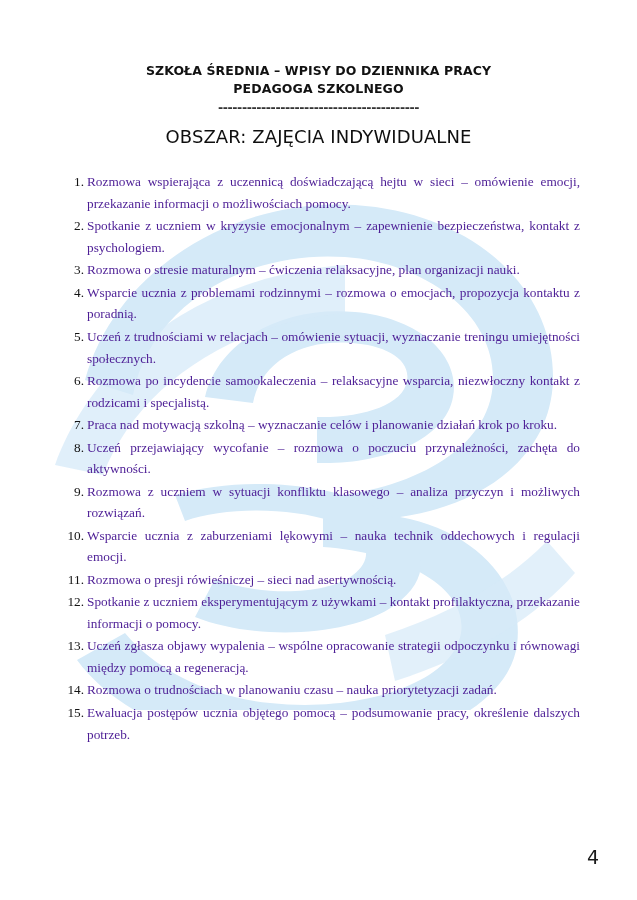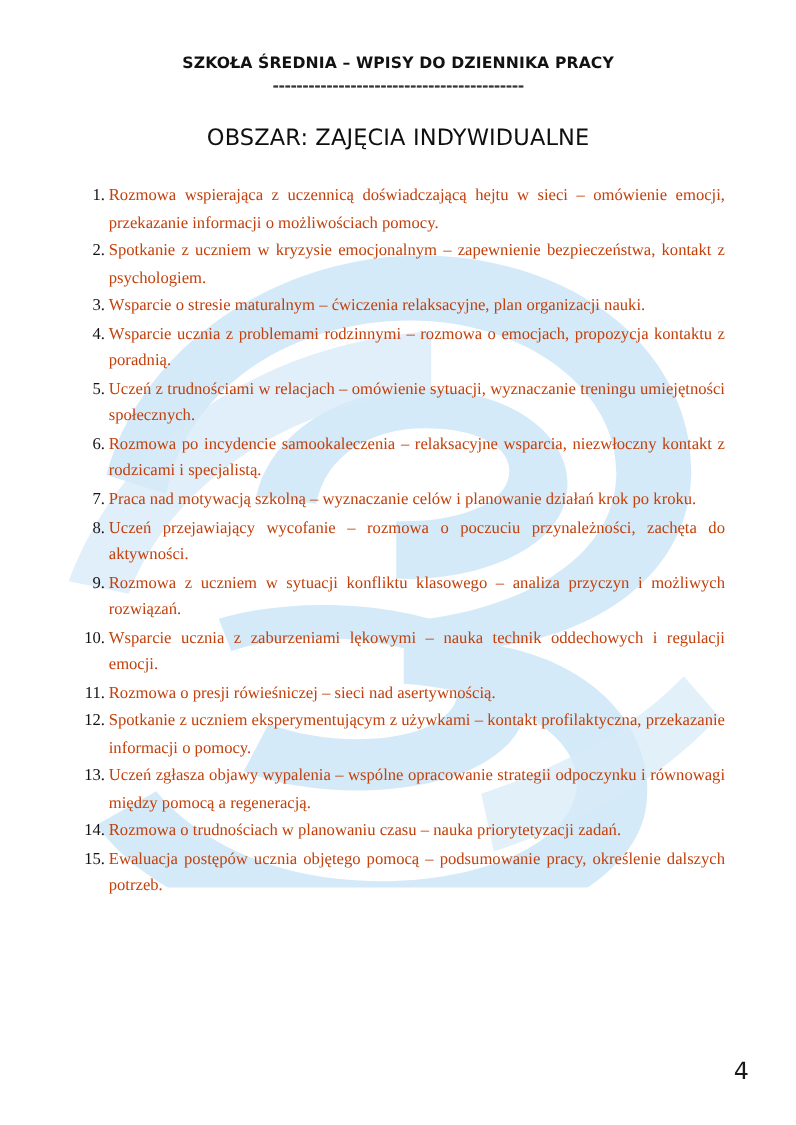--- a/index.html
+++ b/index.html
@@ -25,21 +25,21 @@
     height: 545px;
     z-index: 0;
     pointer-events: none;
   }
   #watermark svg { display: block; width: 100%; height: 100%; }
 
   
   .page {
     position: relative;
     z-index: 2;
-    padding: 41px 57px 0 57px;
+    padding: 62px 57px 0 57px;
     box-sizing: border-box;
     height: 705px;
   }
 
   .doc-header {
     text-align: center;
     font-family: "DejaVu Sans", "Liberation Sans", sans-serif;
     font-weight: bold;
     font-size: 12.5px;
     letter-spacing: 0.1px;
@@ -59,42 +59,42 @@
     white-space: nowrap;
     overflow: hidden;
   }
 
   .section-title {
     text-align: center;
     font-family: "DejaVu Sans", "Liberation Sans", sans-serif;
     font-size: 18px;
     font-weight: 400;
     color: #0f0f0f;
-    margin-top: 24px;
+    margin-top: 11px;
     letter-spacing: 0.1px;
   }
 
   
   ol.entries {
     margin: 24px 0 0 0;
     padding: 0 0 0 0;
     list-style: none;
     counter-reset: entry;
   }
   ol.entries > li {
     counter-increment: entry;
     position: relative;
     padding-left: 30px;
     font-size: 13.3px;
     line-height: 1.62;
     text-align: justify;
     text-justify: inter-word;
     hyphens: none;
     margin-bottom: 1px;
-    color: #c2410c;
+    color: #4c1d95;
   }
   ol.entries > li::before {
     content: counter(entry) ".";
     position: absolute;
     left: 0;
     top: 0;
     width: 27px;
     text-align: right;
     font-size: 13.3px;
     line-height: 1.62;
@@ -169,30 +169,31 @@
                C 474 460, 404 496, 340 516
                Z" opacity="0.7"></path>
     </g>
   </svg>
 </div>
 
 <div class="page">
 
   <div class="doc-header">
     <span class="hline">SZKOŁA ŚREDNIA – WPISY DO DZIENNIKA PRACY</span>
+    <span class="hline">PEDAGOGA SZKOLNEGO</span>
   </div>
 
   <div class="divider">------------------------------------------</div>
 
   <div class="section-title">OBSZAR: ZAJĘCIA INDYWIDUALNE</div>
 
   <ol class="entries">
     <li><span class="txt">Rozmowa wspierająca z uczennicą doświadczającą hejtu w sieci – omówienie emocji, przekazanie informacji o możliwościach pomocy.</span></li>
     <li><span class="txt">Spotkanie z uczniem w kryzysie emocjonalnym – zapewnienie bezpieczeństwa, kontakt z psychologiem.</span></li>
-    <li><span class="txt">Wsparcie o stresie maturalnym – ćwiczenia relaksacyjne, plan organizacji nauki.</span></li>
+    <li><span class="txt">Rozmowa o stresie maturalnym – ćwiczenia relaksacyjne, plan organizacji nauki.</span></li>
     <li><span class="txt">Wsparcie ucznia z problemami rodzinnymi – rozmowa o emocjach, propozycja kontaktu z poradnią.</span></li>
     <li><span class="txt">Uczeń z trudnościami w relacjach – omówienie sytuacji, wyznaczanie treningu umiejętności społecznych.</span></li>
     <li><span class="txt">Rozmowa po incydencie samookaleczenia – relaksacyjne wsparcia, niezwłoczny kontakt z rodzicami i specjalistą.</span></li>
     <li><span class="txt">Praca nad motywacją szkolną – wyznaczanie celów i planowanie działań krok po kroku.</span></li>
     <li><span class="txt">Uczeń przejawiający wycofanie – rozmowa o poczuciu przynależności, zachęta do aktywności.</span></li>
     <li><span class="txt">Rozmowa z uczniem w sytuacji konfliktu klasowego – analiza przyczyn i możliwych rozwiązań.</span></li>
     <li><span class="txt">Wsparcie ucznia z zaburzeniami lękowymi – nauka technik oddechowych i regulacji emocji.</span></li>
     <li><span class="txt">Rozmowa o presji rówieśniczej – sieci nad asertywnością.</span></li>
     <li><span class="txt">Spotkanie z uczniem eksperymentującym z używkami – kontakt profilaktyczna, przekazanie informacji o pomocy.</span></li>
     <li><span class="txt">Uczeń zgłasza objawy wypalenia – wspólne opracowanie strategii odpoczynku i równowagi między pomocą a regeneracją.</span></li>

